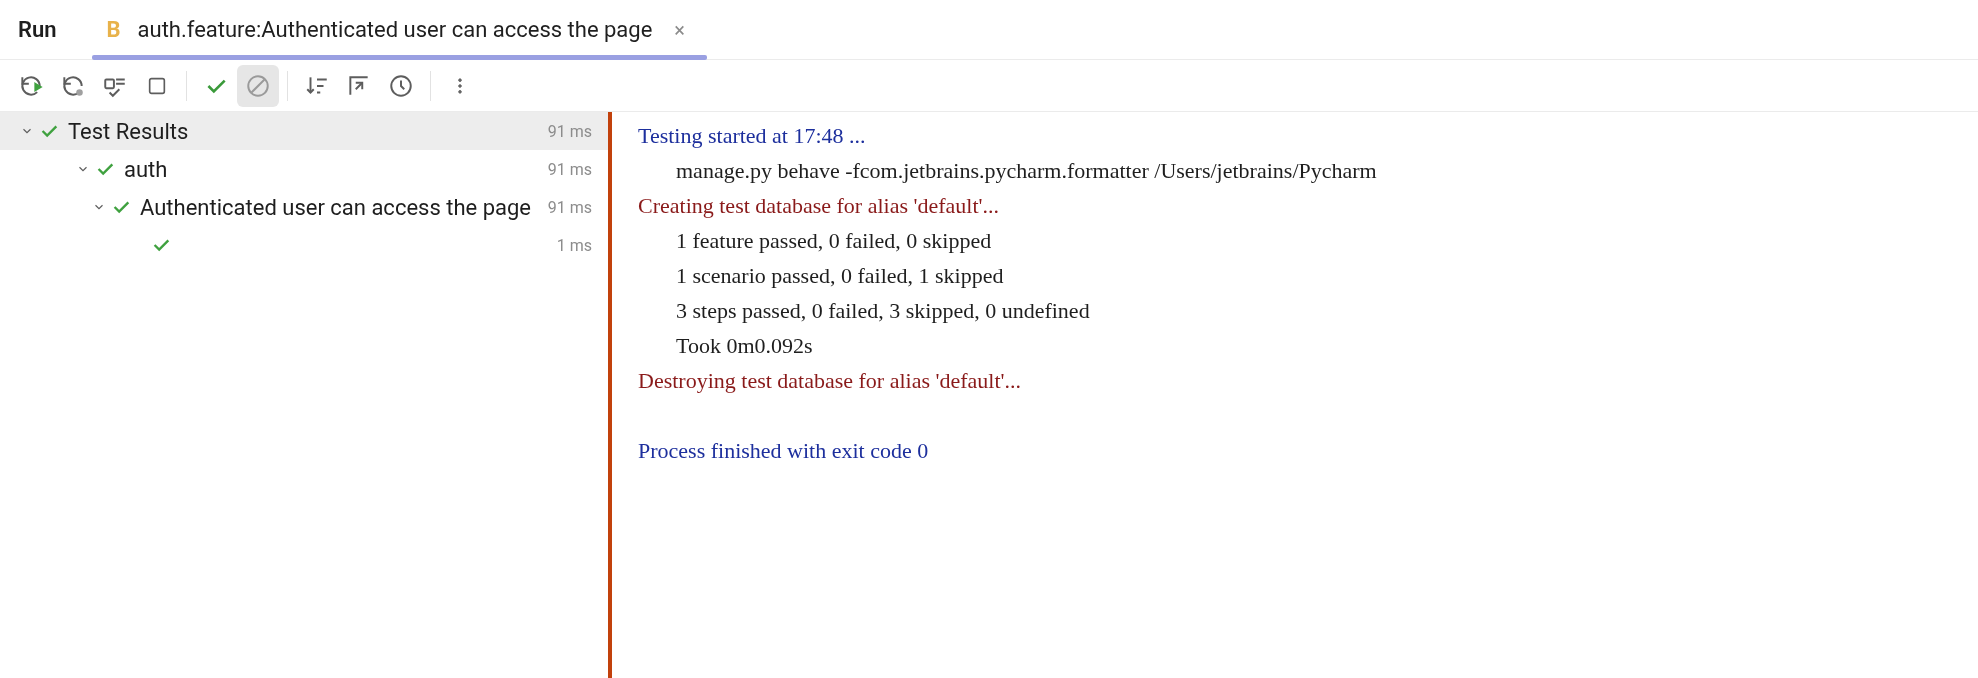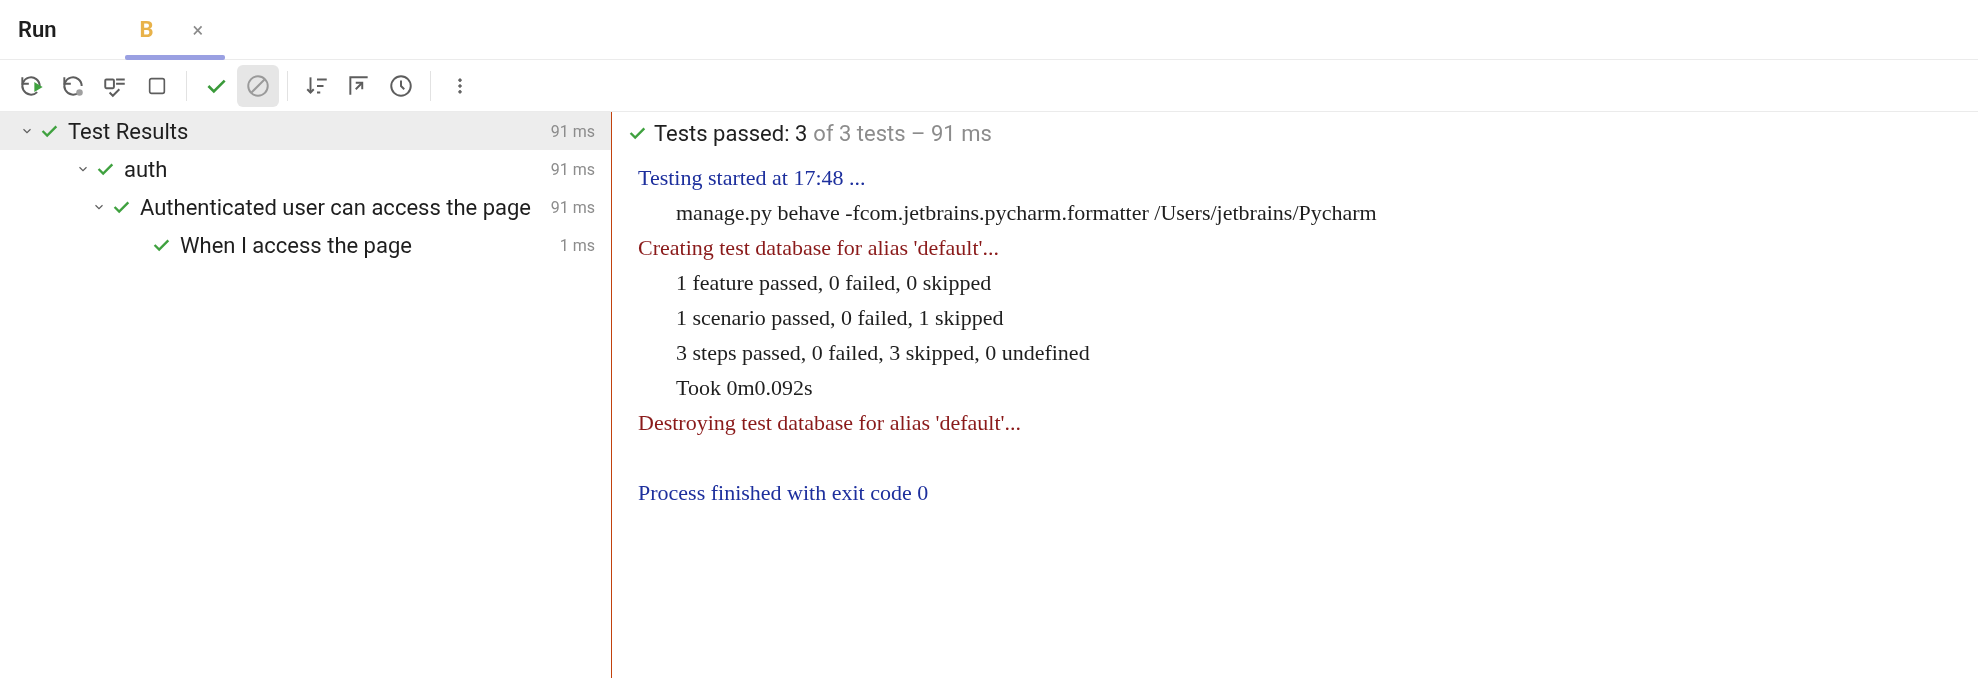--- a/index.html
+++ b/index.html
@@ -1,39 +1,39 @@
 <!DOCTYPE html>
 <html><head>
 <meta charset="utf-8">
 <style>
   * { box-sizing: border-box; }
   html,body { margin:0; padding:0; font-family: -apple-system, BlinkMacSystemFont, "Segoe UI", Roboto, sans-serif; font-size:19px; color:#1e1e1e; background:#fff; }
   .root { width:1978px; height:678px; position:relative; }
 
   
   .topbar { display:flex; align-items:center; height:60px; padding:0 18px; border-bottom:1px solid #ebebeb; }
-  .run-label { font-weight:600; margin-right:68px; font-size:22px;}
+  .run-label { font-weight:600; margin-right:35px; font-size:22px;}
   .tab-wrap { position:relative; height:100%; display:flex; align-items:center; padding:0 22px 0 8px; }
   .tab-wrap .b-icon { display:inline-flex; width:28px; height:28px; align-items:center; justify-content:center; font-weight:700; font-size:22px; color:#E8B24A; margin-right:10px;}
   .tab-title { font-size:22px; color:#1f1f1f; }
   .tab-close { margin-left:22px; color:#8b8b8b; font-size:20px;}
   .tab-underline { position:absolute; left:0; right:0; bottom:-1px; height:5px; background:#9aa0e2; border-radius:2px;}
 
   
   .toolbar { height:52px; display:flex; align-items:center; gap:0; padding:0 10px; border-bottom:1px solid #ebebeb;}
   .tb-btn { width:42px; height:42px; display:flex; align-items:center; justify-content:center; border-radius:6px; color:#5d5d5d;}
   .tb-btn svg { stroke:#5d5d5d; }
   .tb-btn.pass svg { stroke:#3a9a3a; }
   .tb-btn.disabled-circ svg { stroke:#9a9a9a; }
   .tb-btn.selgrey { background:#e6e6e6; }
   .tb-sep { width:1px; height:30px; background:#e2e2e2; margin:0 8px;}
 
   
   .body-split { display:flex; height:calc(678px - 60px - 52px); }
-  .tree-panel { width:612px; border-right:1px solid #c2410c; overflow:auto; font-size:22px;}
+  .tree-panel { width:612px; border-right:4px solid #c2410c; overflow:auto; font-size:22px;}
   .console-panel { flex:1; overflow:hidden; }
 
   
   .tree-row { display:flex; align-items:center; height:38px; padding-right:16px;}
   .tree-row .time { margin-left:auto; color:#8c8c8c; font-size:16px; white-space:nowrap;}
   .tree-row .disclosure { width:22px; display:flex; justify-content:center; color:#686868; }
   .tree-row .disclosure.none { visibility:hidden;}
   .check { color:#3fa13f; margin-right:8px; display:inline-flex;}
   .tree-row.lvl0 { padding-left:16px; background:#ededed;}
   .tree-row.lvl1 { padding-left:72px;}
@@ -50,20 +50,21 @@
   .c-def  { color:#1e1e1e;margin-left:38px; }
 </style>
 </head>
 <body>
 <div class="root">
 
 <div class="topbar">
   <div class="run-label">Run</div>
   <div class="tab-wrap">
     <span class="b-icon">B</span>
+    <span class="tab-title">auth.feature:Authenticated user can access the page</span>
     <span class="tab-close">×</span>
     <div class="tab-underline"></div>
   </div>
 </div>
 
 <div class="toolbar">
   <div class="tb-btn">
     <svg width="26" height="26" viewBox="0 0 24 24" fill="none" stroke-width="1.8">
           <path d="M4 4v6h6" stroke="#5d5d5d"></path>
           <path d="M20 12a8 8 0 1 0-2.3 5.6" stroke="#5d5d5d"></path>
@@ -177,32 +178,22 @@
       <span>Authenticated user can access the page</span>
       <span class="time">91 ms</span>
     </div>
     <div class="tree-row lvl3">
       <span class="disclosure none"></span>
       <span class="check">
             <svg width="22" height="22" viewBox="0 0 24 24" fill="none" stroke="#3fa13f" stroke-width="2.6">
               <path d="M5 12l5 5L20 7"></path>
             </svg>
           </span>
-      <span>When I access the page</span>
       <span class="time">1 ms</span>
     </div>
   </div>
 
   <div class="console-panel">
-    <div class="summary-bar">
-      <span class="check">
-            <svg width="22" height="22" viewBox="0 0 24 24" fill="none" stroke="#3fa13f" stroke-width="2.6">
-              <path d="M5 12l5 5L20 7"></path>
-            </svg>
-          </span>
-      <span>Tests passed: 3</span>
-      <span class="grey">of 3 tests – 91 ms</span>
-    </div>
     <div class="console-text" id="console-lines"><div class="c-blue">Testing started at 17:48 ...</div><div class="c-def">manage.py behave -fcom.jetbrains.pycharm.formatter /Users/jetbrains/Pycharm</div><div class="c-red">Creating test database for alias 'default'...</div><div class="c-def">1 feature passed, 0 failed, 0 skipped</div><div class="c-def">1 scenario passed, 0 failed, 1 skipped</div><div class="c-def">3 steps passed, 0 failed, 3 skipped, 0 undefined</div><div class="c-def">Took 0m0.092s</div><div class="c-red">Destroying test database for alias 'default'...</div><div class="c-def">&nbsp;</div><div class="c-blue">Process finished with exit code 0</div></div>
   </div>
 </div>
 
 </div>
 
 </body></html>

